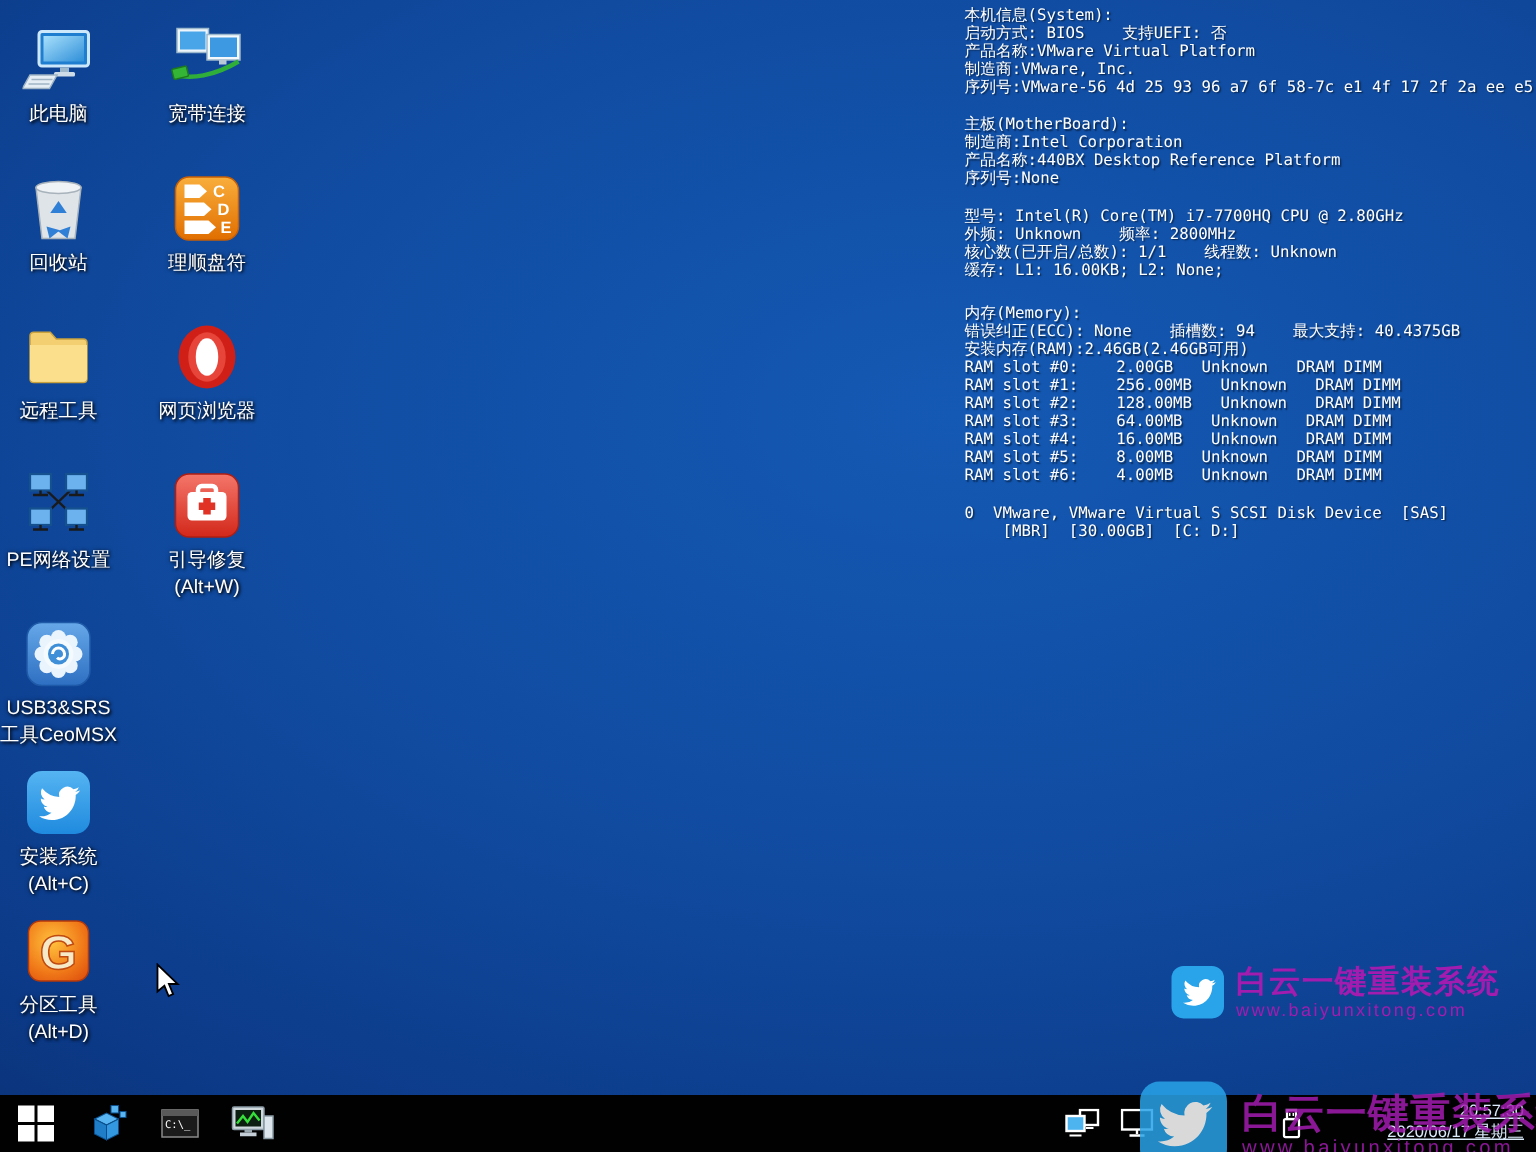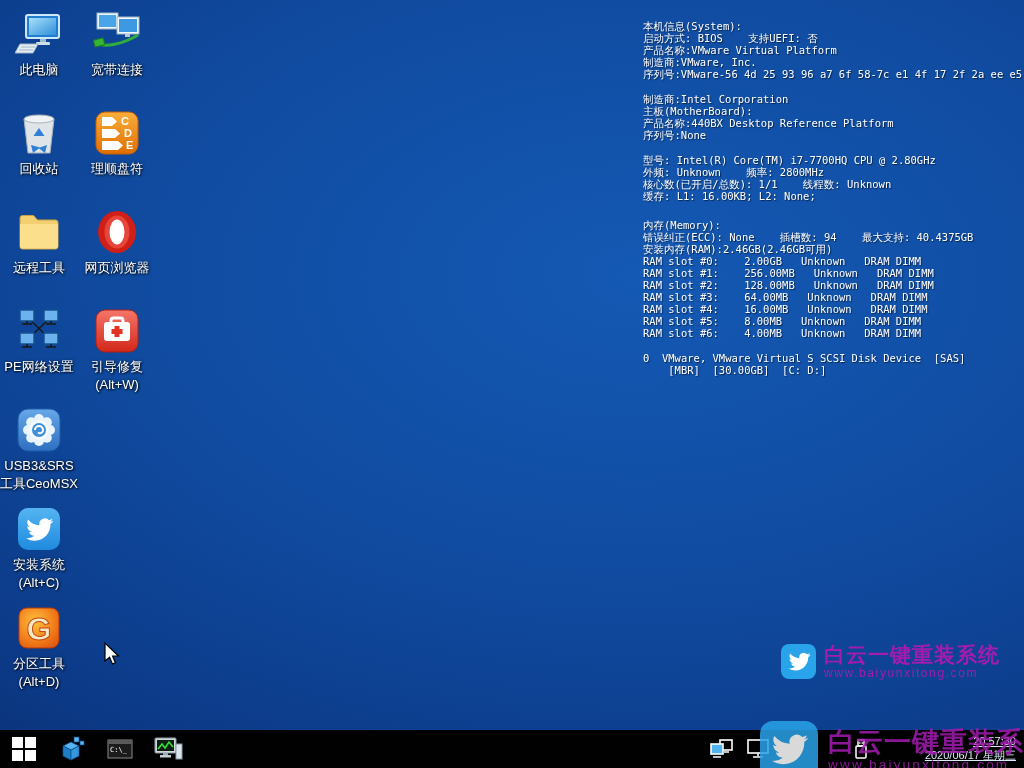--- a/index.html
+++ b/index.html
@@ -5,30 +5,30 @@
   * { margin:0; padding:0; box-sizing:border-box; }
   html,body { width:1024px; height:768px; overflow:hidden; }
   body {
     position:relative;
     font-family:"Liberation Sans", sans-serif;
     background:
       radial-gradient(130% 105% at 62% 36%, #1459b4 0%, #104ba0 38%, #0c3a88 66%, #092b68 88%, #07214f 100%);
   }
 
   
-  #desktop-icons { position:absolute; left:0; top:10px; display:flex; }
+  #desktop-icons { position:absolute; left:0; top:16px; display:flex;gap:21px; }
   .icon-col { width:78px; display:flex; flex-direction:column; }
   .desk-item { height:99px; display:flex; flex-direction:column; align-items:center; cursor:default; }
   .desk-ic { width:48px; height:48px; flex:none; }
   .desk-ic svg { width:48px; height:48px; display:block; }
   .desk-label { margin-top:3px; color:#fff; font-size:13px; line-height:18px; text-align:center;
     text-shadow:1px 1px 2px rgba(0,0,0,.9), 0 0 3px rgba(0,0,0,.6); white-space:nowrap; }
 
   
-  #system-info { position:absolute; left:643px; top:20px; color:#ffffff; }
+  #system-info { position:absolute; left:643px; top:4px; color:#ffffff; }
   .info-line { font-family:"DejaVu Sans Mono","Liberation Mono",monospace; font-size:10.5px;
     line-height:12px; white-space:pre; text-shadow:1px 1px 1px rgba(0,0,0,.55); }
   .info-block { margin-bottom:13px; }
   .info-block:nth-child(4){ margin-top:17px; }
 
   
   .wm { position:absolute; display:flex; align-items:center; color:#a21caf; }
   .wm-tile { background:#29a3e9; display:flex; align-items:center; justify-content:center; flex:none; }
   .wm-title { font-weight:bold; white-space:nowrap; }
   .wm-url { white-space:nowrap; }
@@ -287,22 +287,22 @@
 
 <div id="system-info">
     <div class="info-block">
       <div class="info-line">本机信息(System):</div>
       <div class="info-line">启动方式: BIOS    支持UEFI: 否</div>
       <div class="info-line">产品名称:VMware Virtual Platform</div>
       <div class="info-line">制造商:VMware, Inc.</div>
       <div class="info-line">序列号:VMware-56 4d 25 93 96 a7 6f 58-7c e1 4f 17 2f 2a ee e5</div>
     </div>
     <div class="info-block">
+      <div class="info-line">主板(MotherBoard):</div>
       <div class="info-line">制造商:Intel Corporation</div>
-      <div class="info-line">主板(MotherBoard):</div>
       <div class="info-line">产品名称:440BX Desktop Reference Platform</div>
       <div class="info-line">序列号:None</div>
     </div>
     <div class="info-block">
       <div class="info-line">型号: Intel(R) Core(TM) i7-7700HQ CPU @ 2.80GHz</div>
       <div class="info-line">外频: Unknown    频率: 2800MHz</div>
       <div class="info-line">核心数(已开启/总数): 1/1    线程数: Unknown</div>
       <div class="info-line">缓存: L1: 16.00KB; L2: None;</div>
     </div>
     <div class="info-block">

